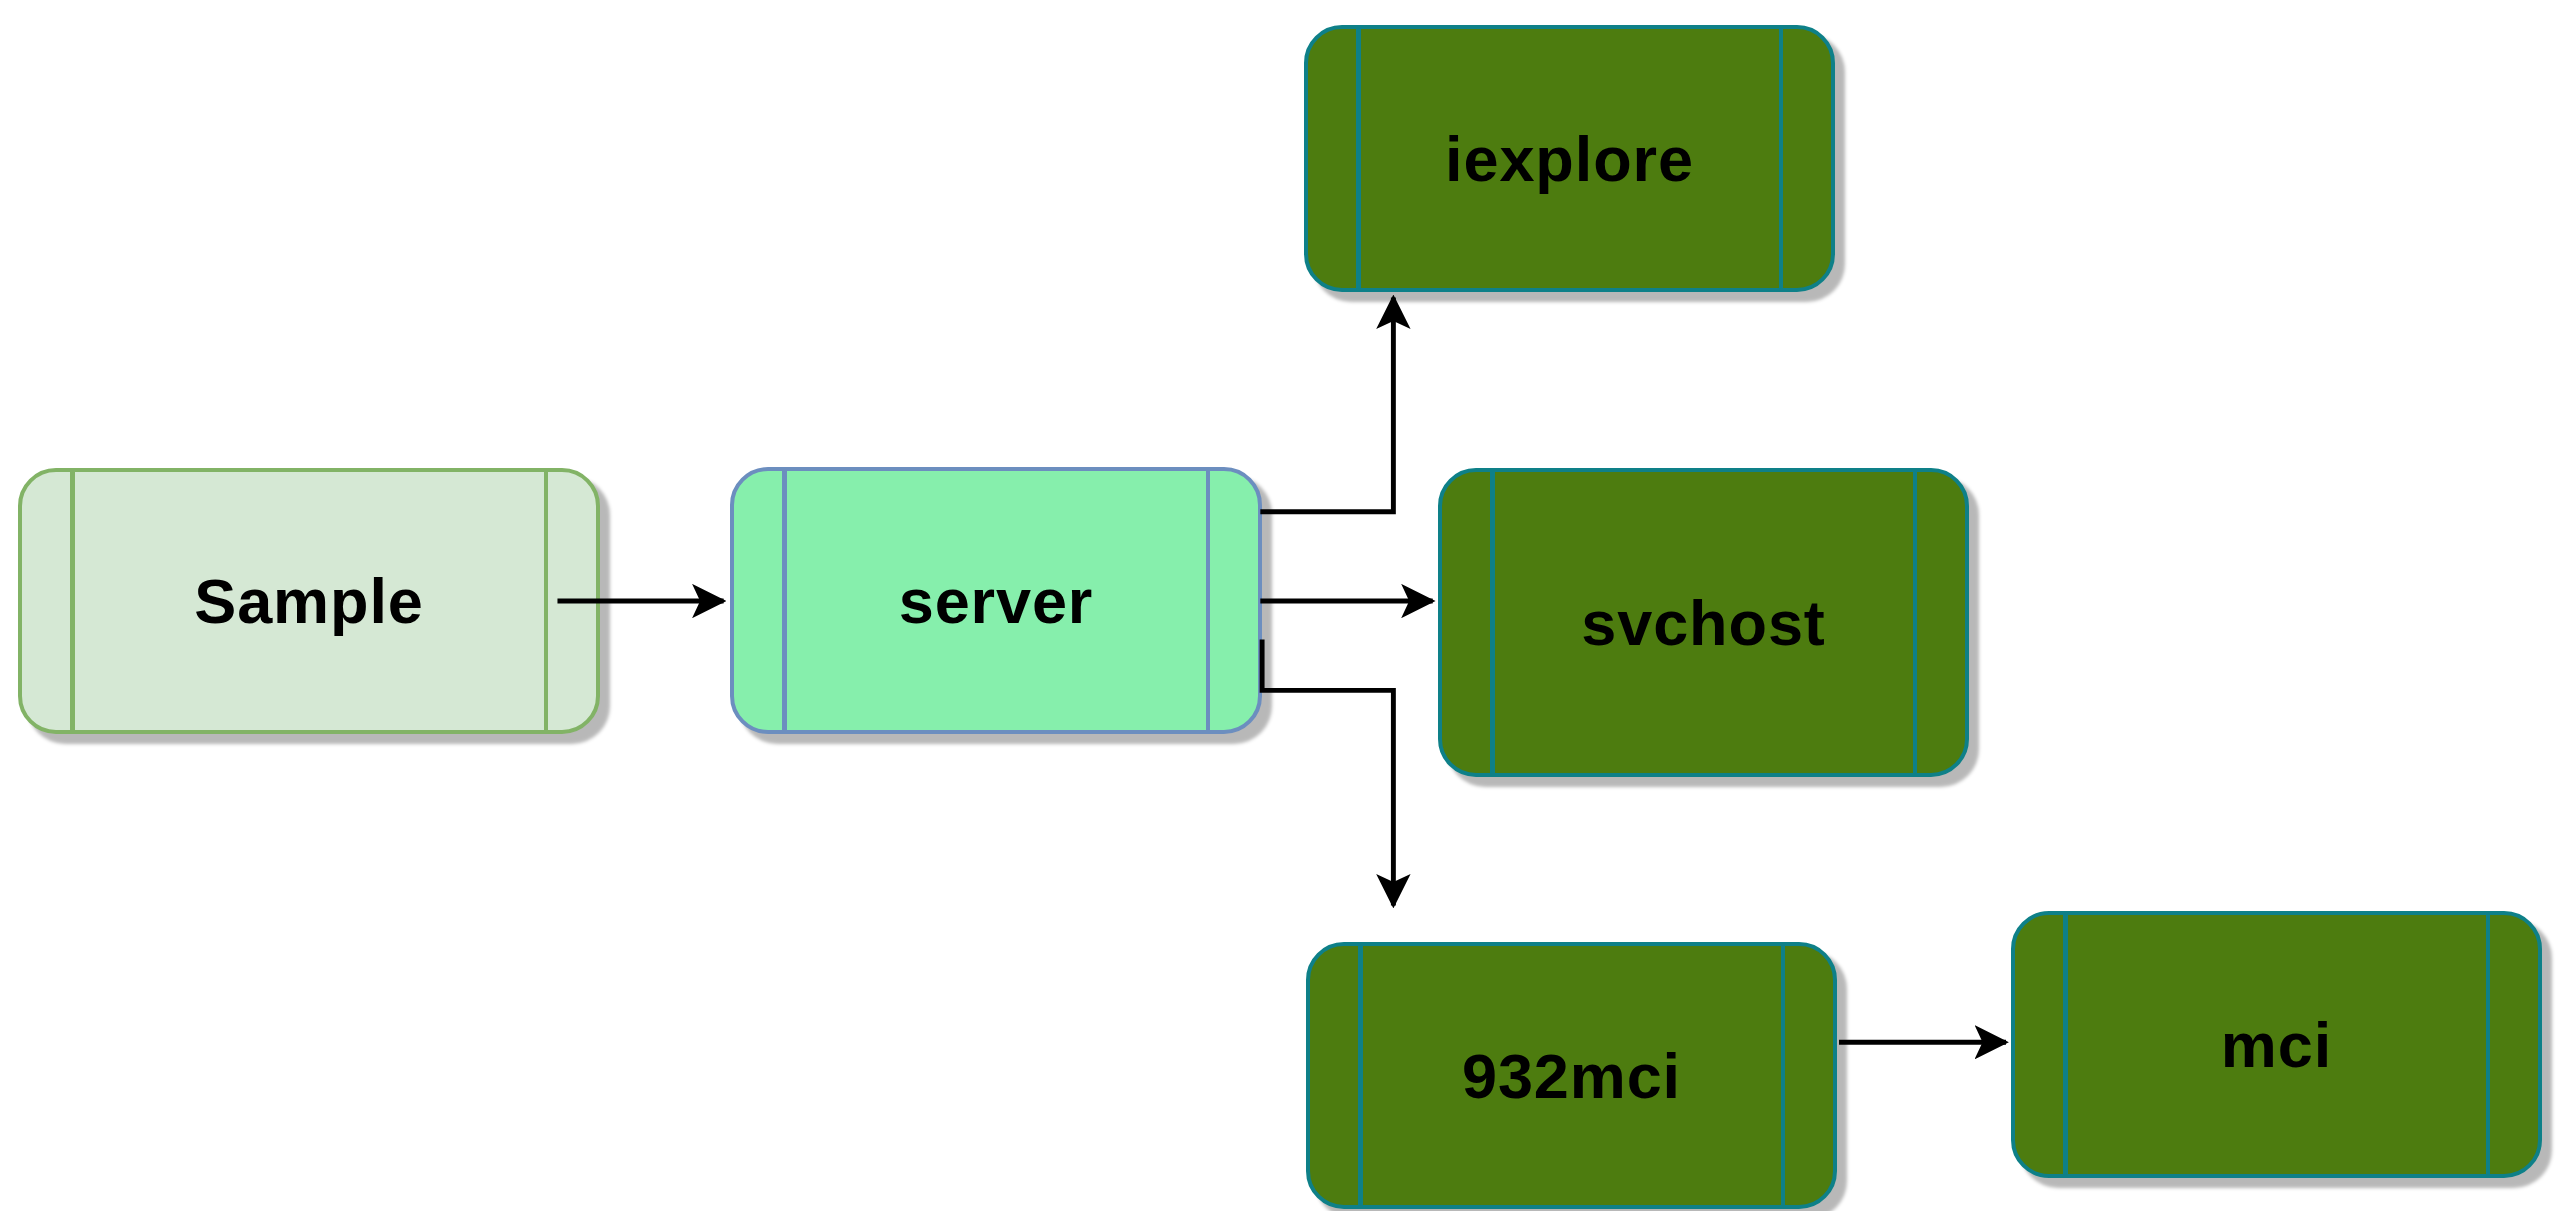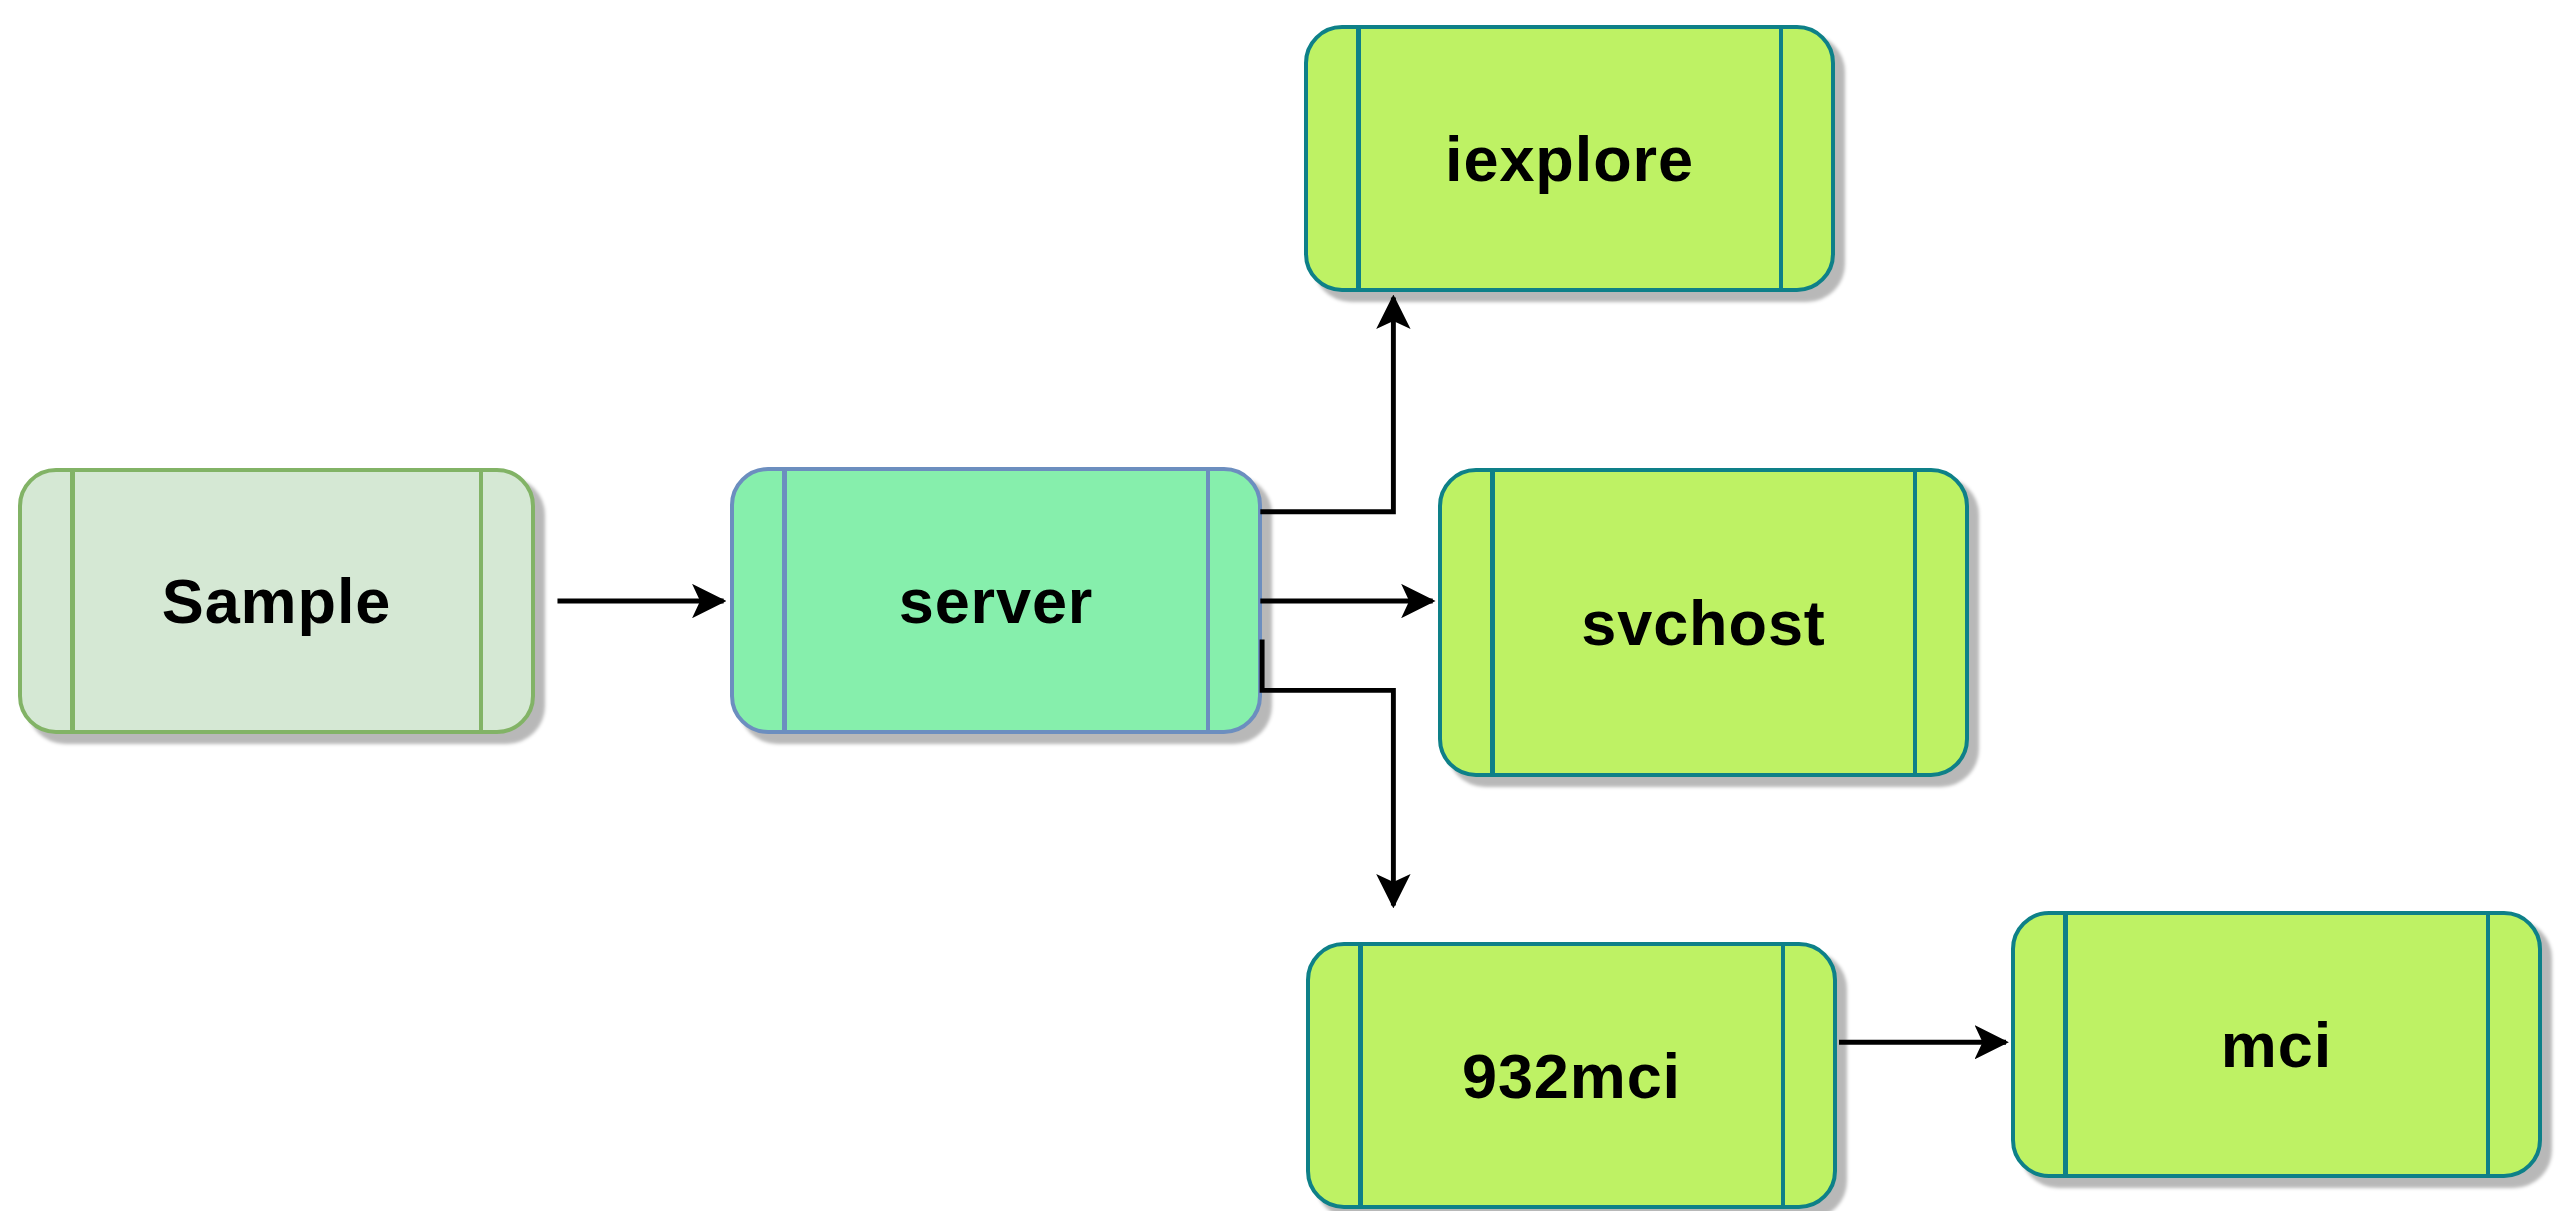--- a/index.html
+++ b/index.html
@@ -39,25 +39,25 @@
     width: 4.5px;
   }
   .stripe.left  { left: 48px; }
   .stripe.right { right: 48px; }
 
   
   .green { background: #d5e8d4; border-color: #82b366; }
   .green .stripe { background: #82b366; }
   .blue  { background: #86efac; border-color: #6c8ebf; }
   .blue  .stripe { background: #6c8ebf; }
-  .teal  { background: #bef264; border-color: #0e8088; }
+  .teal  { background: #4d7c0f; border-color: #0e8088; }
   .teal  .stripe { background: #0e8088; }
 
   
-  .n-sample   { left:   18px; top:  468px; width: 517px; height: 266px; }
+  .n-sample   { left:   18px; top:  468px; width: 582px; height: 266px; }
   .n-server   { left:  730px; top:  467px; width: 532px; height: 267px; }
   .n-iexplore { left: 1304px; top:   25px; width: 531px; height: 267px; }
   .n-svchost  { left: 1438px; top:  468px; width: 531px; height: 309px; }
   .n-932mci   { left: 1306px; top: 911px; width: 531px; height: 267px; margin-top: 31px; }
   .n-mci      { left: 2011px; top: 911px; width: 531px; height: 267px; }
 
   svg.edge-layer {
     position: absolute;
     left: 0;
     top: 0;

